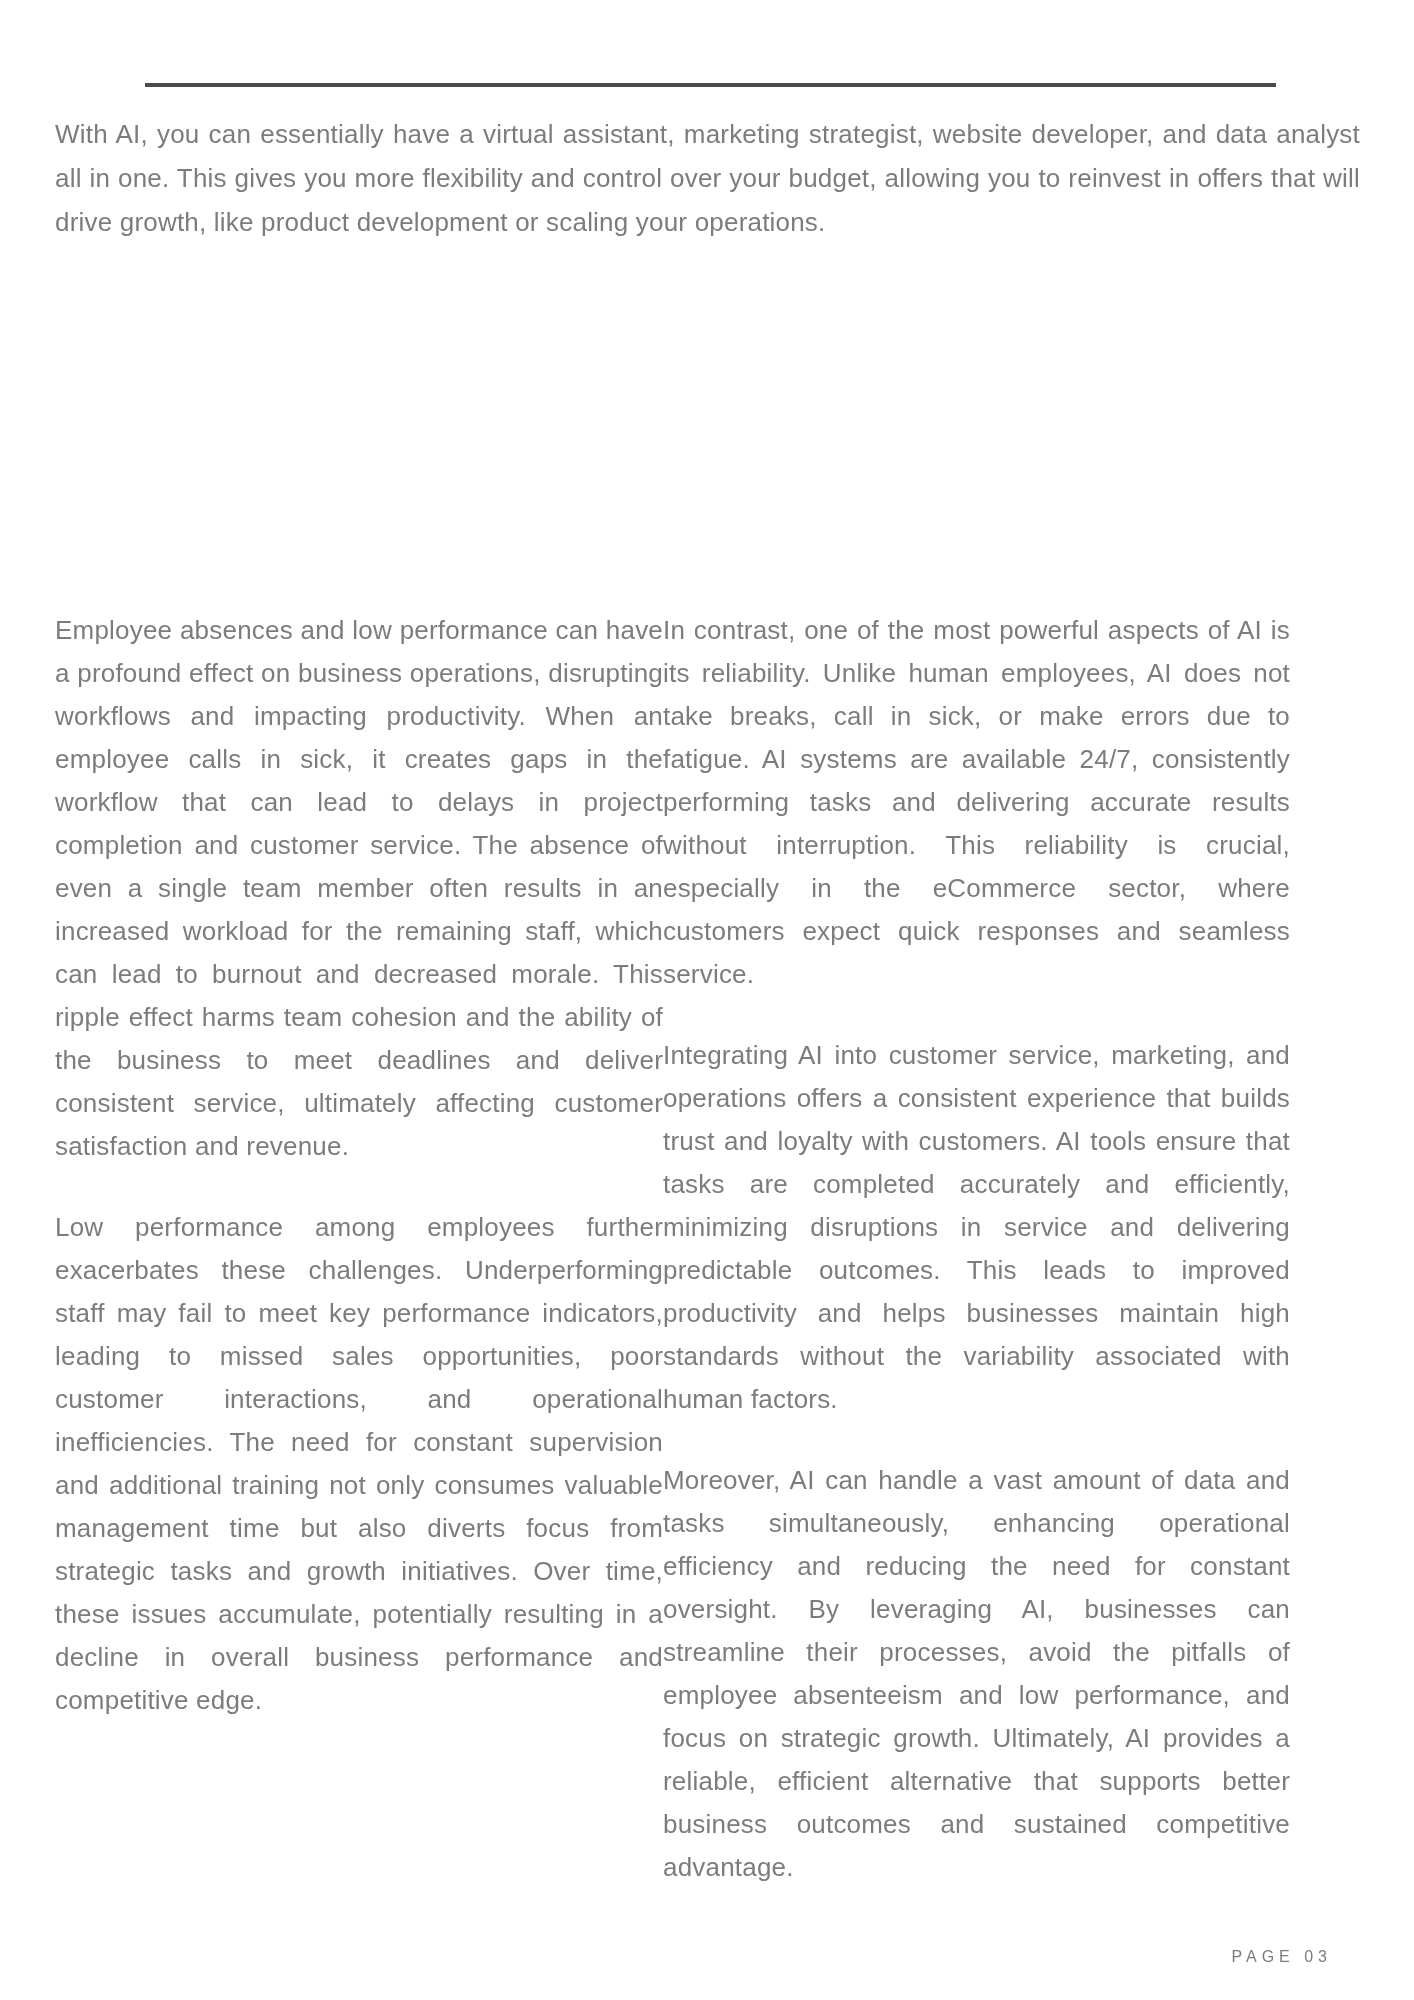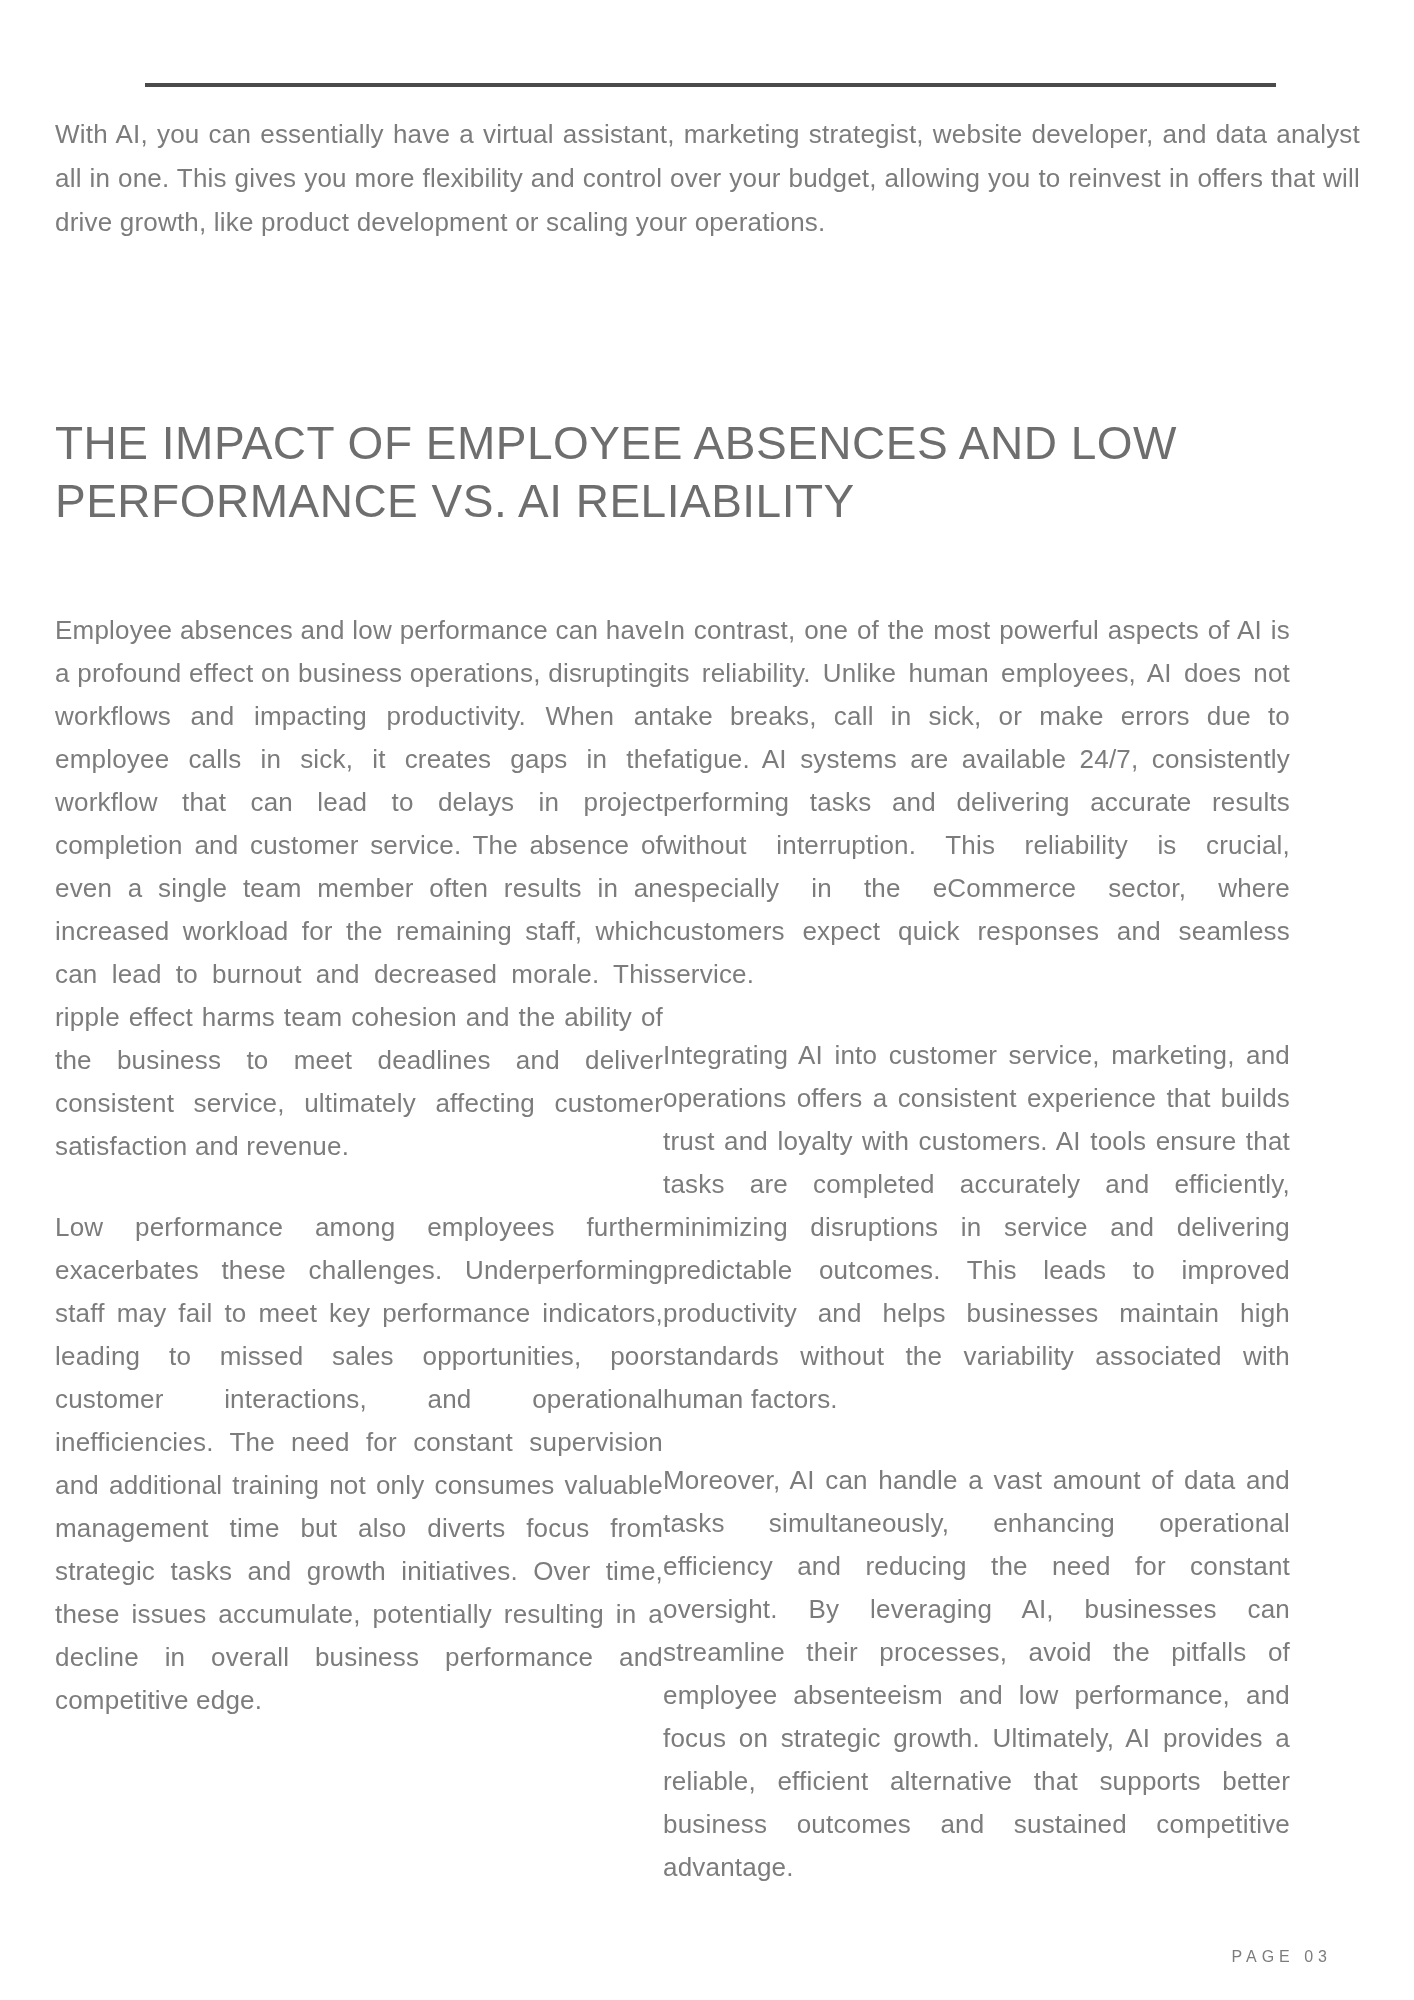--- a/index.html
+++ b/index.html
@@ -82,22 +82,21 @@
 
 <div class="page">
 
   <div class="top-rule"></div>
 
   <div class="intro">
     <p>With AI, you can essentially have a virtual assistant, marketing strategist, website developer, and data analyst all in one. This gives you more flexibility and control over your budget, allowing you to reinvest in offers that will drive growth, like product development or scaling your operations.</p>
   </div>
 
   <h1 class="section-heading">
-    <span>THE IMPACT OF EMPLOYEE ABSENCES AND LOW</span><br>
-    <span>PERFORMANCE VS. AI RELIABILITY</span>
+    <br>
   </h1>
 
   <div class="columns">
     <div class="col col-left">
       <p>Employee absences and low performance can have a profound effect on business operations, disrupting workflows and impacting productivity. When an employee calls in sick, it creates gaps in the workflow that can lead to delays in project completion and customer service. The absence of even a single team member often results in an increased workload for the remaining staff, which can lead to burnout and decreased morale. This ripple effect harms team cohesion and the ability of the business to meet deadlines and deliver consistent service, ultimately affecting customer satisfaction and revenue.</p>
       <p>Low performance among employees further exacerbates these challenges. Underperforming staff may fail to meet key performance indicators, leading to missed sales opportunities, poor customer interactions, and operational inefficiencies. The need for constant supervision and additional training not only consumes valuable management time but also diverts focus from strategic tasks and growth initiatives. Over time, these issues accumulate, potentially resulting in a decline in overall business performance and competitive edge.</p>
     </div>
     <div class="col col-right">
       <p>In contrast, one of the most powerful aspects of AI is its reliability. Unlike human employees, AI does not take breaks, call in sick, or make errors due to fatigue. AI systems are available 24/7, consistently performing tasks and delivering accurate results without interruption. This reliability is crucial, especially in the eCommerce sector, where customers expect quick responses and seamless service.</p>
       <p>Integrating AI into customer service, marketing, and operations offers a consistent experience that builds trust and loyalty with customers. AI tools ensure that tasks are completed accurately and efficiently, minimizing disruptions in service and delivering predictable outcomes. This leads to improved productivity and helps businesses maintain high standards without the variability associated with human factors.</p>

